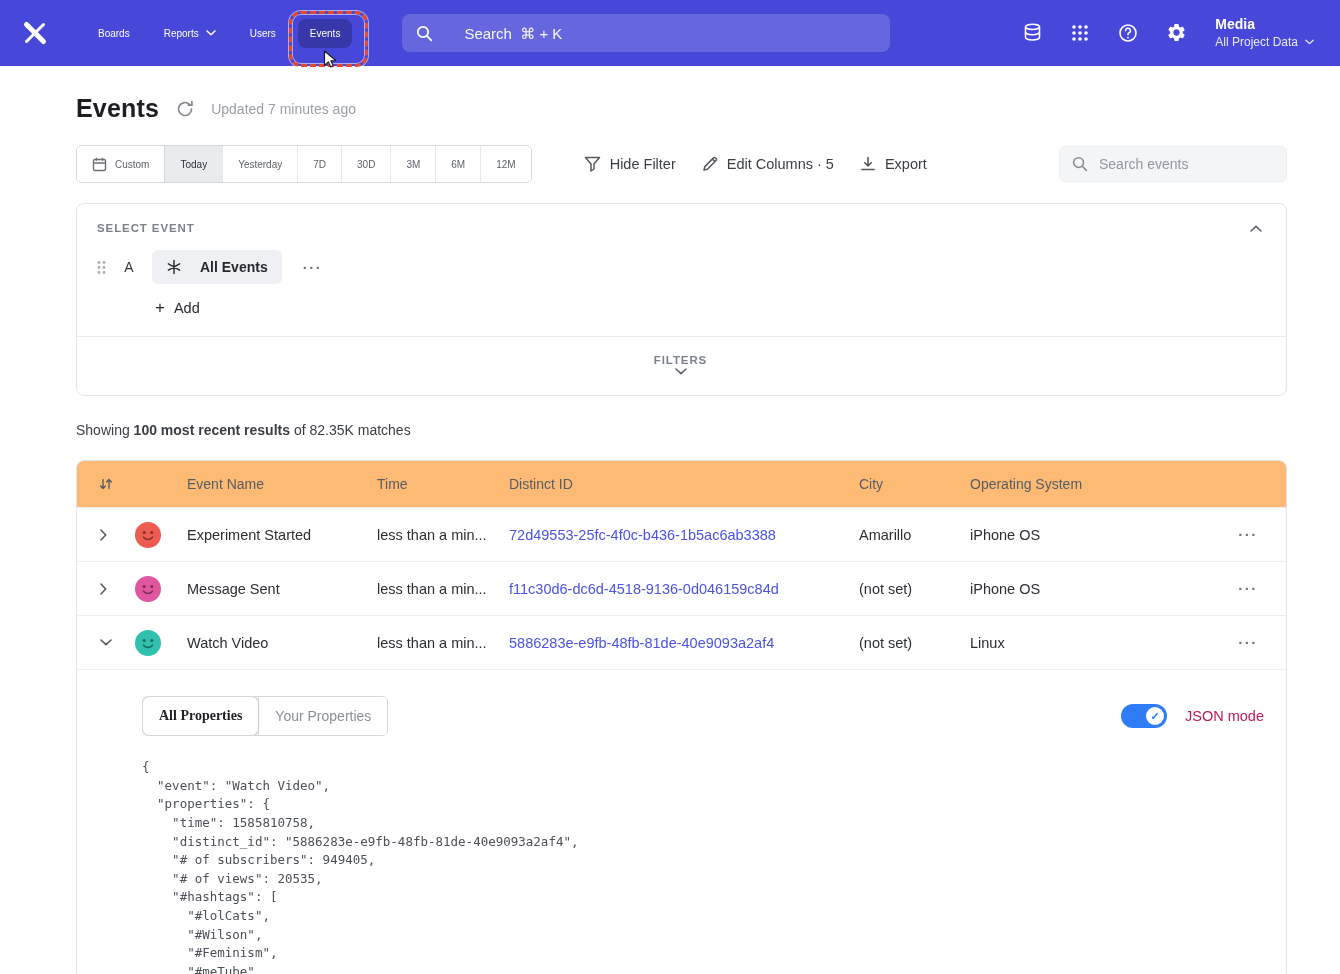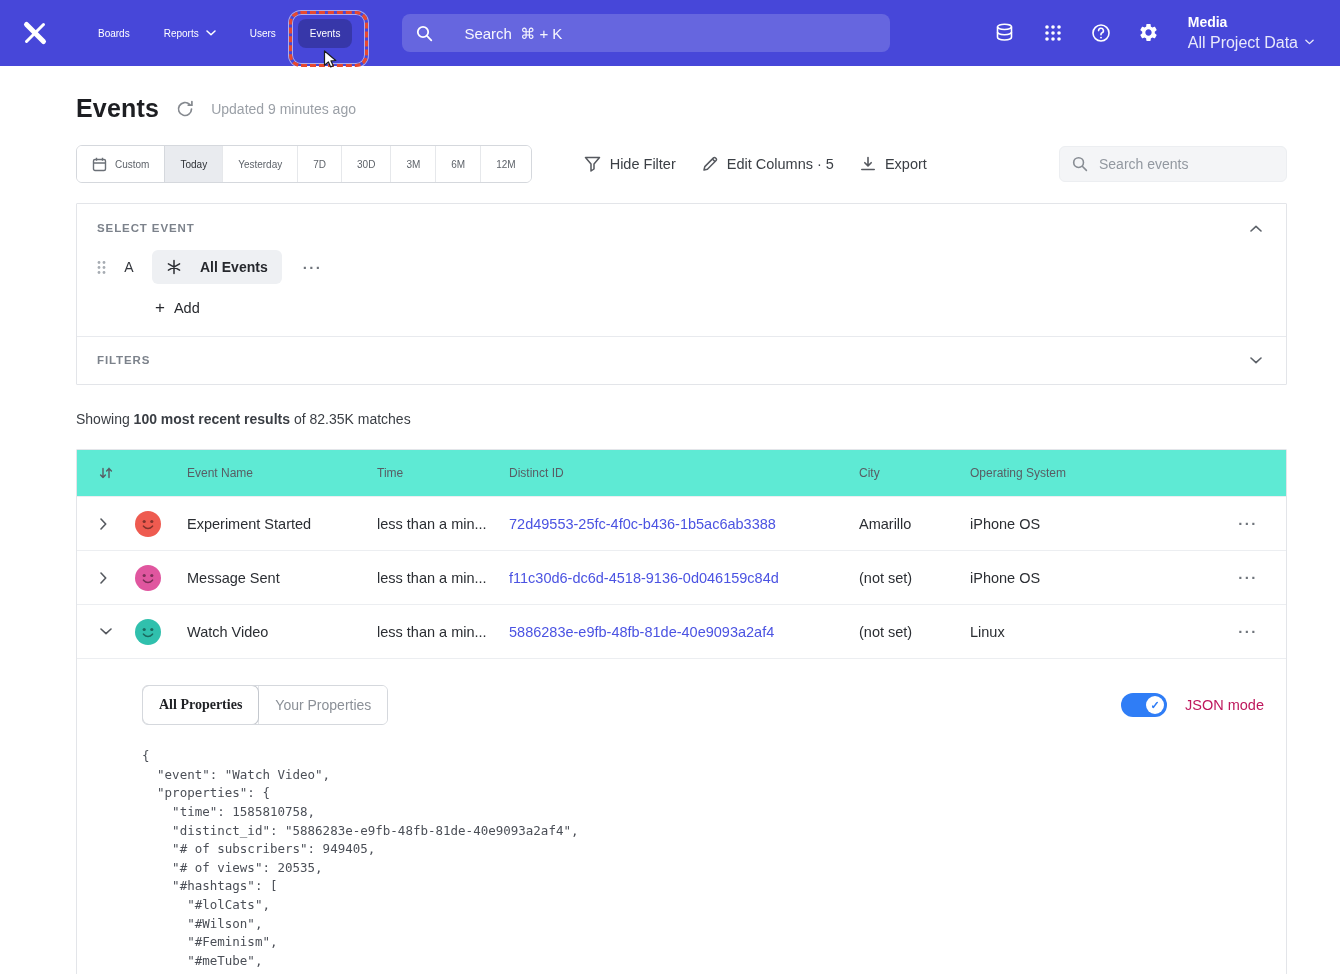--- a/index.html
+++ b/index.html
@@ -21,21 +21,21 @@
                   box-shadow:0 0 0 1px rgba(255,255,255,0.55), inset 0 0 0 1px rgba(255,255,255,0.55);}
   .cursor-icon{position:absolute;left:50%;top:31px;margin-left:-2px;pointer-events:none;}
   .nav-search{display:flex;align-items:center;gap:29px;background:rgba(255,255,255,0.17);
               border-radius:8px;height:38px;width:460px;margin-left:50px;padding:0 14px;color:#fff;flex:none;}
   .nav-search input{background:transparent;border:none;outline:none;color:#fff;font-size:15px;width:100%;font-family:inherit;}
   .nav-search input::placeholder{color:rgba(255,255,255,0.95);}
   .nav-right{margin-left:auto;display:flex;align-items:center;gap:26px;color:#fff;}
   .nav-icon{width:22px;height:22px;display:flex;align-items:center;justify-content:center;cursor:pointer;color:#fff;background:none;border:none;padding:0;}
   .project{display:flex;flex-direction:column;line-height:1.35;cursor:pointer;margin-left:2px;}
   .project-name{font-size:14px;font-weight:700;color:#fff;}
-  .project-scope{font-size:16px;color:rgba(255,255,255,0.88);display:flex;gap:7px;align-items:center;}
+  .project-scope{font-size:12px;color:rgba(255,255,255,0.88);display:flex;gap:7px;align-items:center;}
 
   
   .page{padding:28px 53px 0 76px;}
   .page-header{display:flex;align-items:center;gap:15px;}
   h1{font-size:25px;margin:0;font-weight:700;color:#1d1e22;letter-spacing:0.2px;}
   .icon-btn{background:none;border:none;padding:2px;display:flex;cursor:pointer;color:#85898f;}
   .updated{font-size:14px;color:#9ba0a7;}
 
   .toolbar{display:flex;align-items:center;margin-top:22px;}
   .segmented{display:inline-flex;border:1px solid #d5d8dd;border-radius:6px;overflow:hidden;background:#fff;}
@@ -45,44 +45,44 @@
   .seg-item.selected{background:#e9ebef;color:#2e3136;font-weight:500;border-left-color:#d5d8dd;}
   .toolbar-actions{display:flex;gap:26px;margin-left:52px;}
   .tool-btn{display:flex;align-items:center;gap:9px;background:none;border:none;font-size:14.5px;
             color:#3c4046;cursor:pointer;padding:0;}
   .ticon{color:#56595f;display:flex;}
   .search-events{margin-left:auto;width:228px;height:36px;background:#f4f5f7;border:1px solid #eceef1;
                  border-radius:6px;display:flex;align-items:center;gap:9px;padding:16px 12px;color:#878c93;box-sizing:border-box;}
   .search-events input{border:none;background:transparent;outline:none;font-size:14px;color:#33363b;width:100%;font-family:inherit;}
   .search-events input::placeholder{color:#9298a0;}
 
-  .card{border:1px solid #e3e5e9;border-radius:1px;margin-top:20px;background:#fff;}
+  .card{border:1px solid #e3e5e9;border-radius:8px;margin-top:20px;background:#fff;}
   .section-row{display:flex;align-items:center;justify-content:space-between;padding:18px 22px 0 20px;}
-  .section-row.filters-row{padding:17px 22px 18px 20px;}
+  .section-row.filters-row{padding:17px 22px 18px 20px;flex-direction:column;}
   .section-label{font-size:11.5px;font-weight:700;letter-spacing:0.9px;color:#7c828b;}
   .chev-btn{background:none;border:none;color:#5d6269;cursor:pointer;padding:2px;display:flex;}
   .event-row{display:flex;align-items:center;gap:17px;padding:16px 20px 0 20px;}
   .drag-handle{color:#a7acb3;display:flex;cursor:grab;background:none;border:none;padding:0;}
   .step-letter{font-size:14px;color:#33363c;font-weight:500;width:12px;text-align:center;}
   .event-chip{display:flex;align-items:center;gap:18px;background:#eef0f3;border:none;border-radius:6px;
               padding:9px 14px;font-size:14px;font-weight:700;color:#26282d;cursor:pointer;}
   .more-btn{background:none;border:none;color:#6f747b;font-size:15px;font-weight:700;letter-spacing:1.5px;
             cursor:pointer;padding:2px 4px;line-height:1;}
   .add-row{padding:15px 20px 20px 78px;}
   .add-btn{display:flex;align-items:center;gap:9px;background:none;border:none;font-size:14.5px;
            font-weight:500;color:#27292e;cursor:pointer;padding:0;}
   .plus{font-size:17px;line-height:1;font-weight:400;}
   .divider{border-top:1px solid #e8eaee;}
 
   .results-summary{font-size:14px;color:#3a3e44;margin:26px 0 0;}
 
   
   .table-card{margin-top:22px;overflow:hidden;}
   .grid{display:grid;grid-template-columns:50px 60px 190px 132px 350px 111px 1fr 76px;align-items:center;}
-  .thead{background:#5eead4;height:46px;font-size:12px;color:#585d64;font-weight:500;}
+  .thead{background:#fdba74;height:46px;font-size:14px;color:#585d64;font-weight:500;}
   .sort-wrap{margin-left:22px;display:flex;color:#585d64;background:none;border:none;cursor:pointer;padding:0;}
   .trow{height:53px;border-top:1px solid #eceef1;font-size:14.5px;color:#2b2e33;}
   .expand-btn{margin-left:20px;background:none;border:none;color:#55595f;cursor:pointer;display:flex;padding:3px;}
   .avatar{width:26px;height:26px;border-radius:50%;display:flex;align-items:center;justify-content:center;margin-left:8px;}
   .cell{white-space:nowrap;overflow:hidden;text-overflow:ellipsis;padding-right:10px;}
   .id-link{color:#4b53e2;text-decoration:none;cursor:pointer;}
   .c-more{justify-self:center;}
   .trow.expanded .time-text{border-bottom:1px dashed #b6bac0;padding-bottom:2px;}
 
   
@@ -192,21 +192,21 @@
 <main class="page">
 
   <div class="page-header">
     <h1>Events</h1>
     <button class="icon-btn">
       <svg width="18" height="18" viewBox="0 0 18 18" fill="none" stroke="currentColor" stroke-width="1.7" stroke-linecap="round">
         <path d="M15.5 9a6.5 6.5 0 11-1.9-4.6"></path>
           <path d="M15.9 1.6v3.6h-3.6"></path>
       </svg>
     </button>
-    <span class="updated">Updated 9 minutes ago</span>
+    <span class="updated">Updated 7 minutes ago</span>
   </div>
 
   <div class="toolbar">
     <div class="segmented">
       <button class="seg-item">
         <span style="display:flex;color:#6b7077;">
           <svg width="15" height="15" viewBox="0 0 15 15" fill="none" stroke="currentColor" stroke-width="1.4">
               <rect x="1.5" y="2.5" width="12" height="11" rx="1.5"></rect>
               <path d="M1.5 6h12M4.5 0.8v3M10.5 0.8v3"></path>
             </svg>

